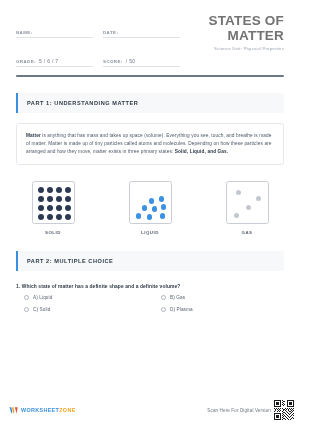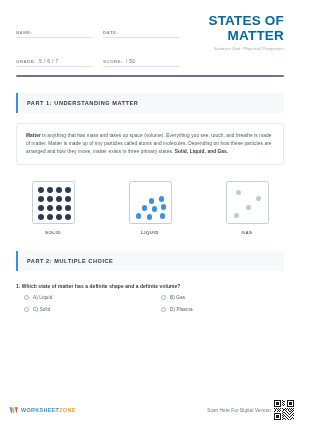--- a/index.html
+++ b/index.html
@@ -26,21 +26,21 @@
   .field-label {
     font-size: 4.4px; letter-spacing: .45px;
     color: #8b93a0; text-transform: uppercase; font-weight: 700;
   }
   .field-value {
     font-size: 5px; color: #6d7582; margin-left: 3px; letter-spacing: .3px;
   }
   .header-title { width: 104px; text-align: right; padding-left: 6px; }
   .title-main {
     font-size: 13.5px; line-height: 14.5px; font-weight: 700;
-    color: #0369a1; letter-spacing: .2px;
+    color: #737373; letter-spacing: .2px;
   }
   .title-sub {
     font-size: 4.3px; color: #9aa2ae; margin-top: 3px; letter-spacing: .2px;
   }
   .header-rule {
     margin: 8px 16px 0 16px;
     height: 1.6px; background: #6c7885; border-radius: 1px;
   }
 
   

